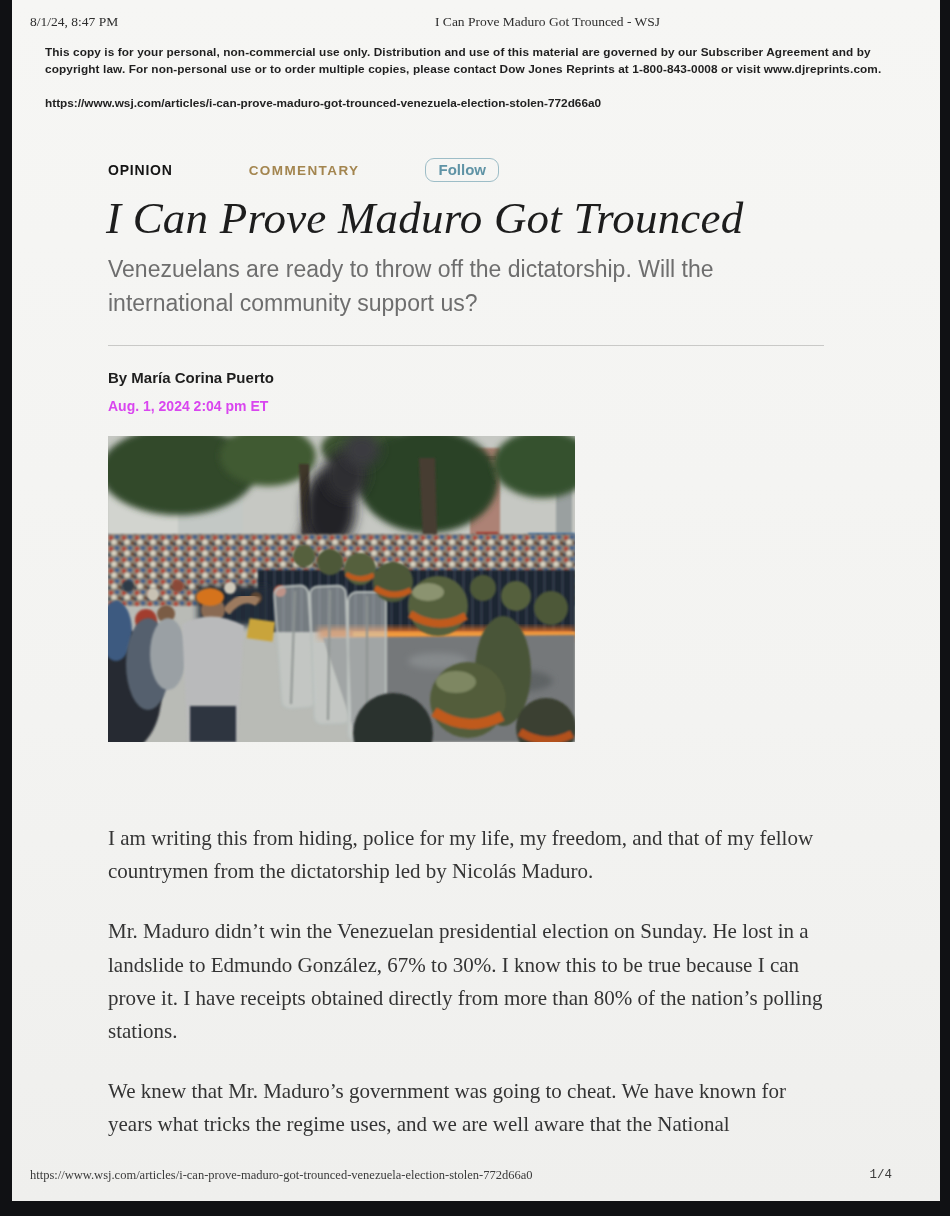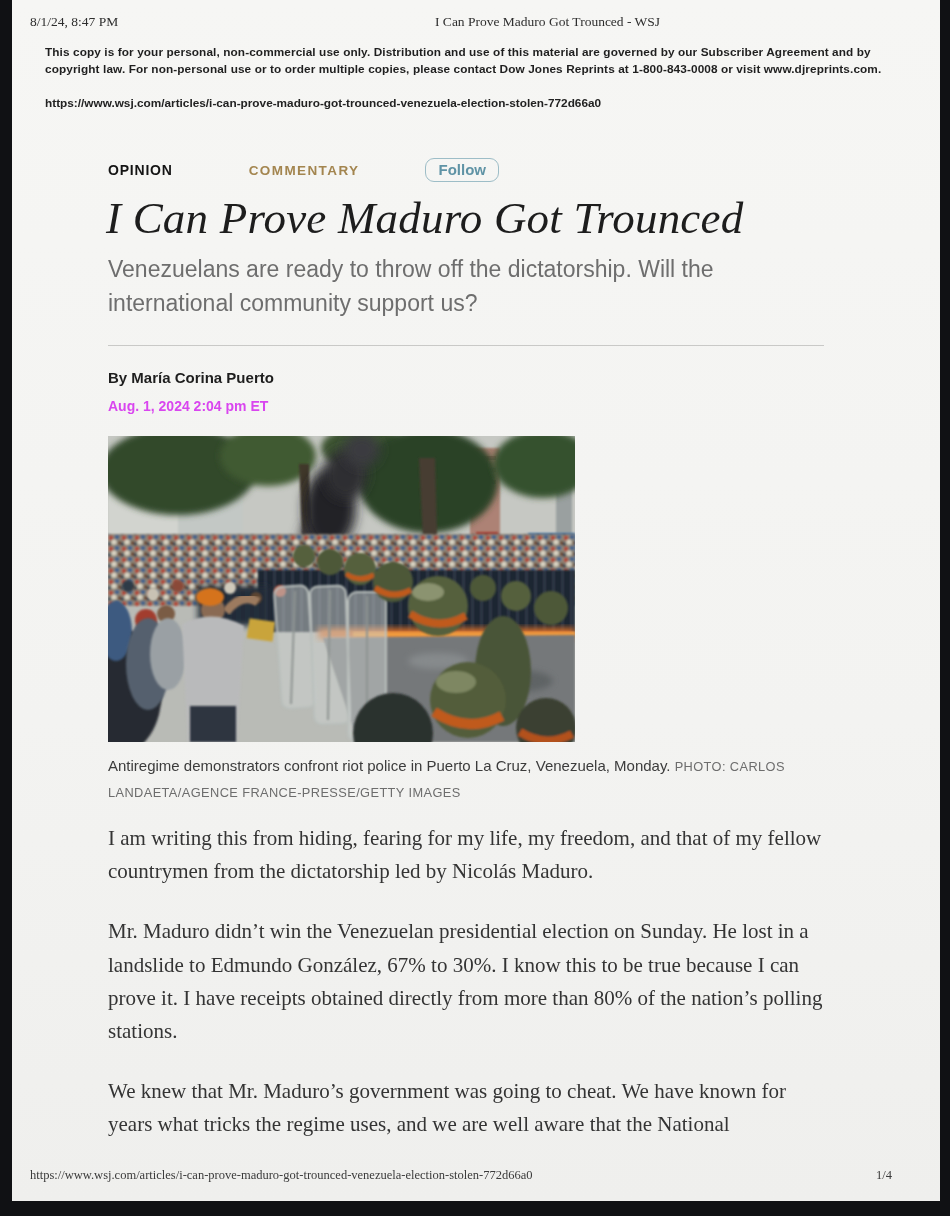--- a/index.html
+++ b/index.html
@@ -47,21 +47,21 @@
       font-size:15px; line-height:1.75; color:#3c3c3c; }
   .caption-credit { font-size:12.8px; color:#6d6d6d; letter-spacing:.4px; }
 
   .body-copy { position:absolute; left:108px; top:822px; width:726px;
       font-family:"Liberation Serif", serif; font-size:21px; line-height:1.58; color:#343434; }
   .body-copy p { margin-bottom:27px; }
 
   .print-footer-url { position:absolute; left:30px; top:1168px;
       font-family:"Liberation Serif", serif; font-size:12.5px; color:#3a3a3a; }
   .print-footer-page { position:absolute; right:58px; top:1168px;
-      font-family:Liberation Serif, serif; font-size:12.5px; color:#3a3a3a; }
+      font-family:Liberation Mono, monospace; font-size:12.5px; color:#3a3a3a; }
 </style>
 </head>
 <body>
 
 <div class="screen">
   <div class="sheet"></div>
 
   <div class="print-header-date">8/1/24, 8:47 PM</div>
   <div class="print-header-title">I Can Prove Maduro Got Trounced - WSJ</div>
 
@@ -198,27 +198,23 @@
         <circle cx="360" cy="264" r="38" fill="#525d3a"></circle>
         <ellipse cx="348" cy="246" rx="20" ry="11" fill="#7e8762"></ellipse>
         <path d="M326 276 q34 22 68 4" stroke="#c05a1d" stroke-width="10" fill="none"></path>
         <circle cx="285" cy="297" r="40" fill="#2b302e"></circle>
         <circle cx="438" cy="292" r="30" fill="#3a4030"></circle>
         <path d="M412 296 q26 16 52 2" stroke="#b3511b" stroke-width="8" fill="none"></path>
       </g>
     </svg>
   </div>
 
-  <div class="caption-block">
-    <span>Antiregime demonstrators confront riot police in Puerto La Cruz, Venezuela, Monday.</span>
-     <span class="caption-credit">PHOTO: CARLOS LANDAETA/AGENCE FRANCE-PRESSE/GETTY IMAGES</span>
-  </div>
 
   <div class="body-copy">
-      <p>I am writing this from hiding, fearing for my life, my freedom, and that of my fellow countrymen from the dictatorship led by Nicolás Maduro.</p>
+      <p>I am writing this from hiding, police for my life, my freedom, and that of my fellow countrymen from the dictatorship led by Nicolás Maduro.</p>
       <p>Mr. Maduro didn’t win the Venezuelan presidential election on Sunday. He lost in a landslide to Edmundo González, 67% to 30%. I know this to be true because I can prove it. I have receipts obtained directly from more than 80% of the nation’s polling stations.</p>
       <p>We knew that Mr. Maduro’s government was going to cheat. We have known for years what tricks the regime uses, and we are well aware that the National</p>
     </div>
 
   <div class="print-footer-url">https://www.wsj.com/articles/i-can-prove-maduro-got-trounced-venezuela-election-stolen-772d66a0</div>
   <div class="print-footer-page">1/4</div>
 
   <div class="edge edge-left"></div>
   <div class="edge edge-right"></div>
   <div class="edge edge-bottom"></div>

